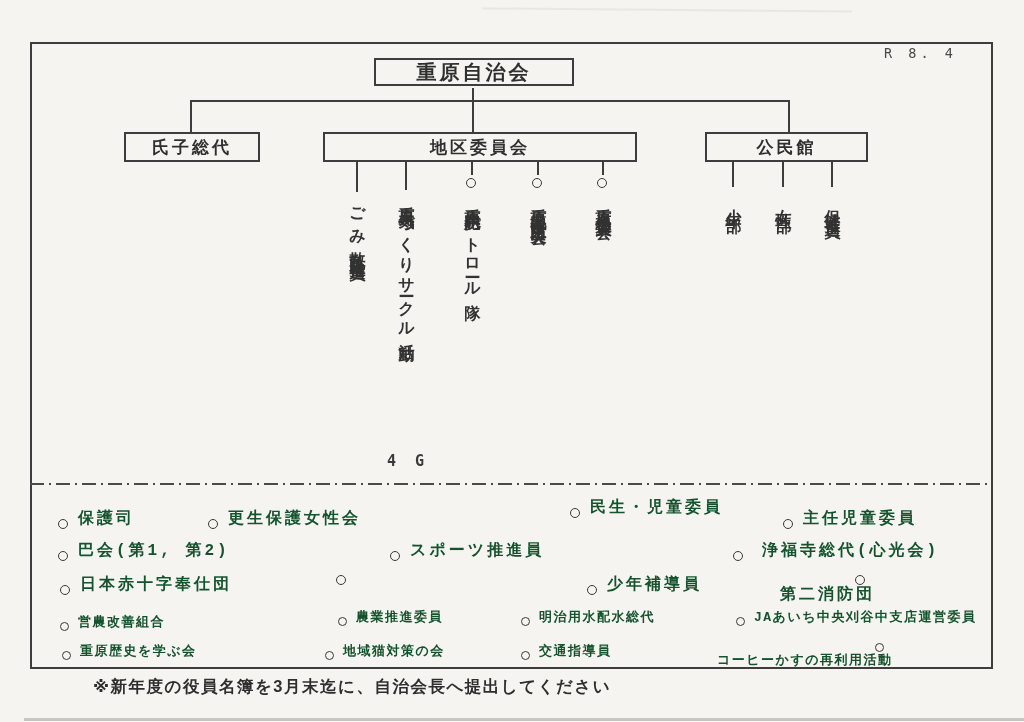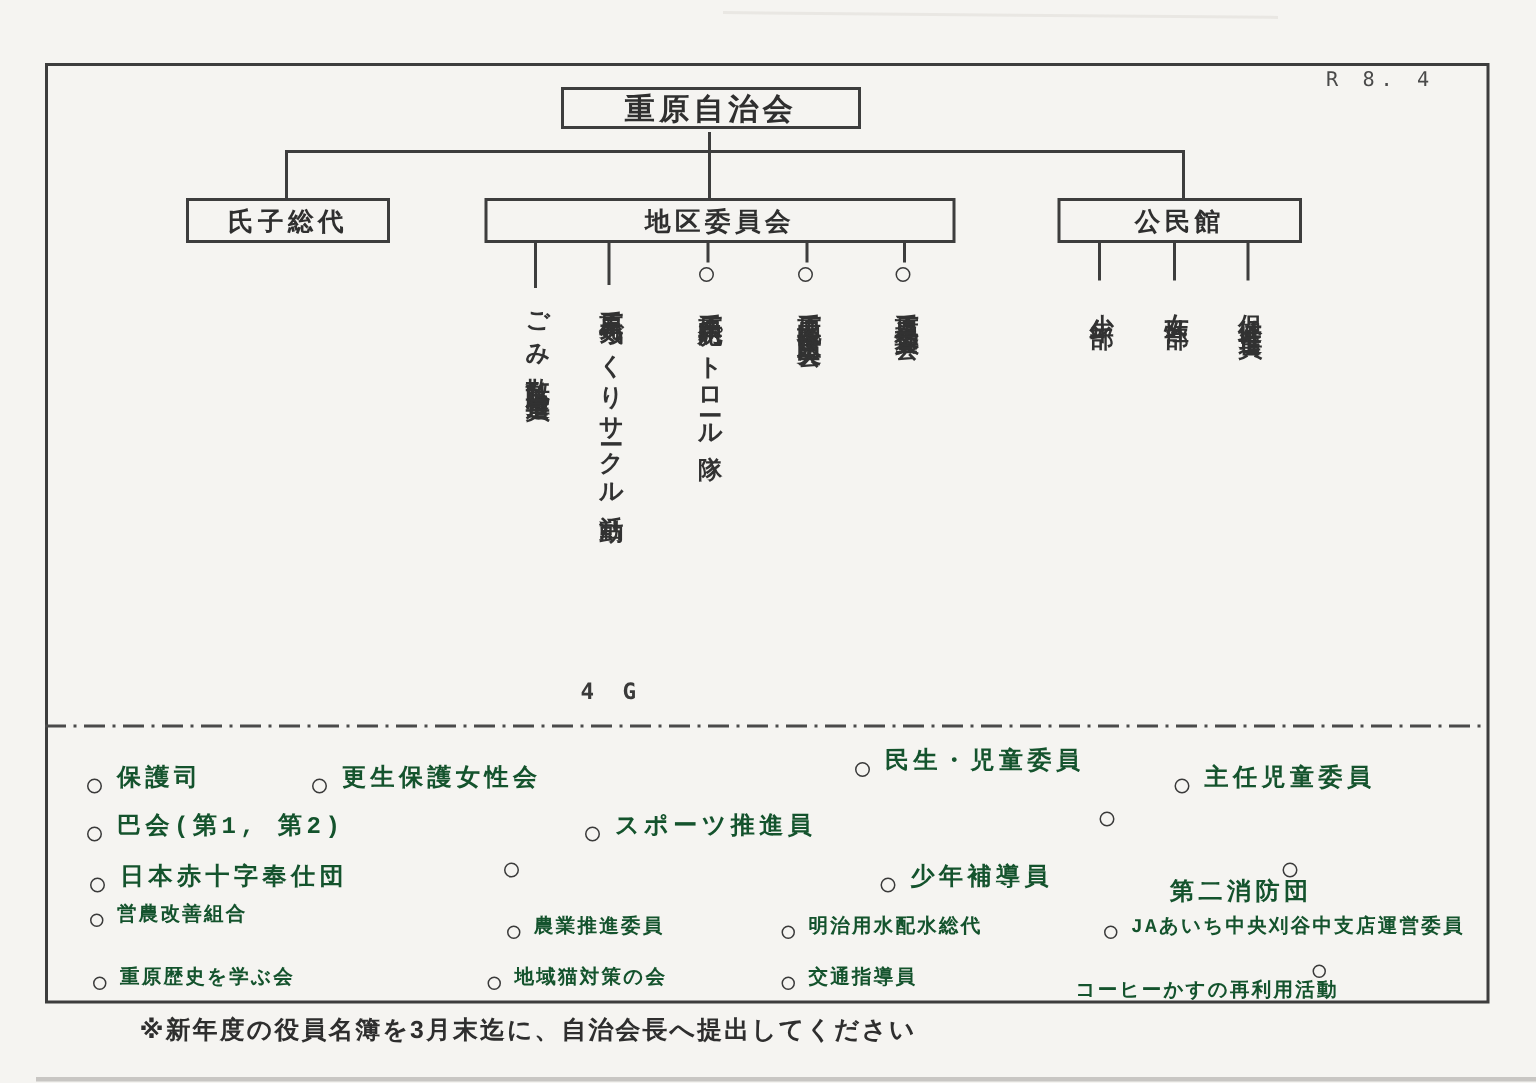--- a/index.html
+++ b/index.html
@@ -127,39 +127,40 @@
 <div class="abs li r13" style="left:58px;top:541px;">
   <span class="circ"></span>
   <span>巴会(第1, 第2)</span>
 </div>
 <div class="abs li r13" style="left:390px;top:541px;">
   <span class="circ"></span>
   <span>スポーツ推進員</span>
 </div>
 <div class="abs li r13" style="left:733px;top:541px;">
   <span class="circ gap"></span>
+  <span>浄福寺総代(心光会)</span>
 </div>
 
 <div class="abs li r13" style="left:60px;top:575px;">
   <span class="circ"></span>
   <span>日本赤十字奉仕団</span>
 </div>
 <div class="abs li r13" style="left:336px;top:575px;">
   <span class="circ"></span>
 </div>
 <div class="abs li r13" style="left:587px;top:575px;">
   <span class="circ"></span>
   <span>少年補導員</span>
 </div>
 <div class="abs li r13" style="left:780px;top:575px;flex-direction:column;">
   <span class="circ"></span>
   <span>第二消防団</span>
 </div>
 
-<div class="abs li r45" style="left:60px;top:601px;">
+<div class="abs li r45" style="left:60px;top:614px;">
   <span class="circ"></span>
   <span>営農改善組合</span>
 </div>
 <div class="abs li r45" style="left:338px;top:609px;">
   <span class="circ"></span>
   <span>農業推進委員</span>
 </div>
 <div class="abs li r45" style="left:521px;top:609px;">
   <span class="circ"></span>
   <span>明治用水配水総代</span>

